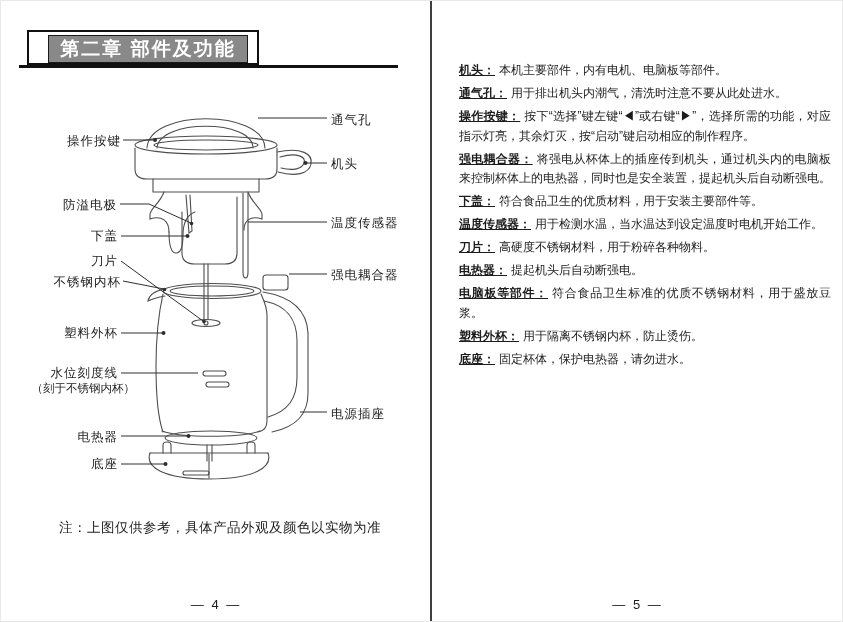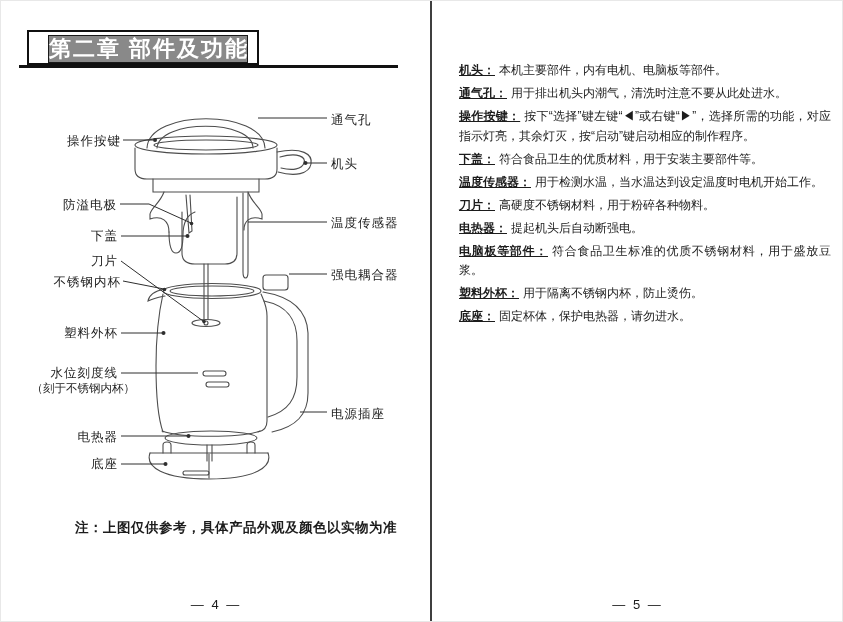--- a/index.html
+++ b/index.html
@@ -9,27 +9,27 @@
     overflow:hidden; border:1px solid #e8e8e8; box-sizing:border-box;
   }
   
   .title-box {
     position:absolute; left:26px; top:29px; width:232px; height:35px;
     border:2px solid #101010; background:#ffffff; box-sizing:border-box;
   }
   .title-inner {
     position:absolute; left:19px; top:3px; width:200px; height:28px;
     background:#898989; border:1px solid #1a1a1a; box-sizing:border-box;
-    color:#ffffff; font-weight:bold; font-size:22px; letter-spacing:2px;
+    color:#ffffff; font-weight:bold; font-size:19px; letter-spacing:2px;
     text-align:center; line-height:26px; white-space:nowrap;
   }
   .title-rule { position:absolute; left:18px; top:64px; width:379px; height:3px; background:#111111; }
   .diagram-svg { position:absolute; left:0; top:0; }
   .note {
-    position:absolute; left:74px; top:518px; font-weight:bold; font-size:13.5px;
+    position:absolute; left:58px; top:518px; font-weight:normal; font-size:13.5px;
     letter-spacing:0.5px; white-space:nowrap;
   }
   .pageno { position:absolute; top:596px; font-size:13px; letter-spacing:2px; text-align:center; }
   .pageno.l { left:0; width:430px; }
   .pageno.r { left:430px; width:413px; }
   
   .divider { position:absolute; left:429px; top:0; width:1.5px; height:622px; background:#3f3f3f; }
   
   .entries { position:absolute; left:458px; top:60px; width:372px; text-align:justify; }
   .entries p { margin:0 0 3.5px 0; font-size:12px; line-height:19.5px; }
@@ -164,20 +164,21 @@
   <div>
     <div class="entries">
   <p><b>机头：</b><span>本机主要部件，内有电机、电脑板等部件。</span></p>
 
   <p><b>通气孔：</b><span>用于排出机头内潮气，清洗时注意不要从此处进水。</span></p>
 
 
   <p><b>操作按键：</b><span>按下“选择”键左键“◀”或右键“▶”，选择所需的功能，对应指示灯亮，其余灯灭，按“启动”键启动相应的制作程序。</span></p>
 
 
+  <p><b>强电耦合器：</b><span>将强电从杯体上的插座传到机头，通过机头内的电脑板来控制杯体上的电热器，同时也是安全装置，提起机头后自动断强电。</span></p>
 
   <p><b>下盖：</b><span>符合食品卫生的优质材料，用于安装主要部件等。</span></p>
 
   <p><b>温度传感器：</b><span>用于检测水温，当水温达到设定温度时电机开始工作。</span></p>
 
   <p><b>刀片：</b><span>高硬度不锈钢材料，用于粉碎各种物料。</span></p>
 
   <p><b>电热器：</b><span>提起机头后自动断强电。</span></p>
 
   <p><b>电脑板等部件：</b><span>符合食品卫生标准的优质不锈钢材料，用于盛放豆浆。</span></p>

